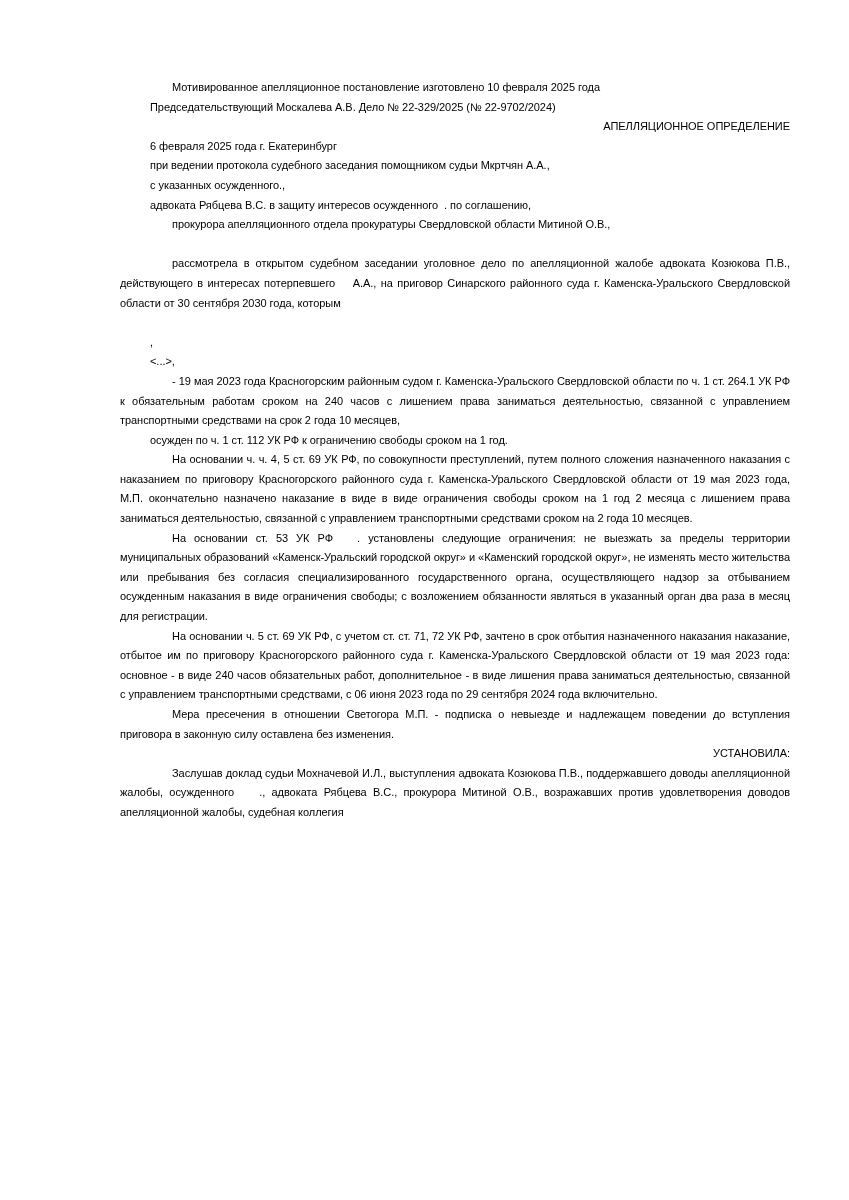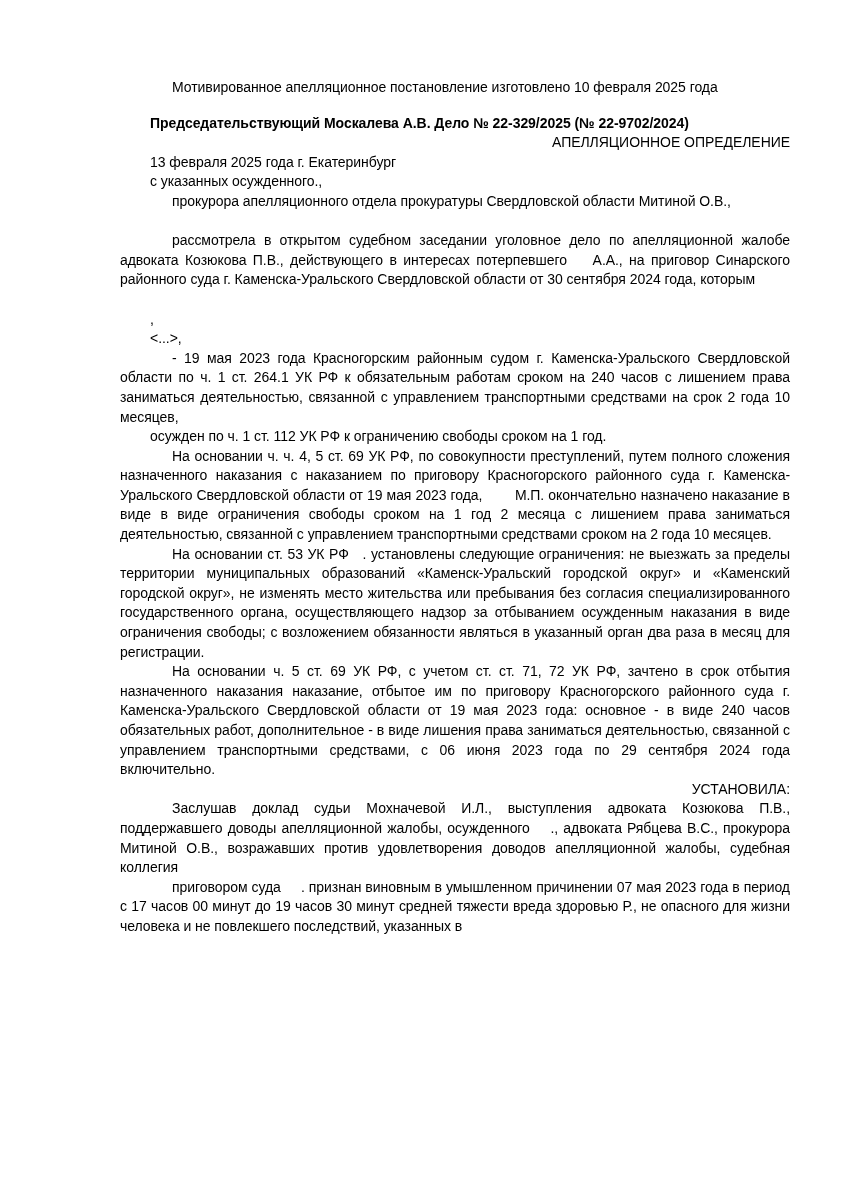--- a/index.html
+++ b/index.html
@@ -17,21 +17,21 @@
     font-family: "Liberation Sans", sans-serif;
     color: #000000;
   }
   .doc-body {
     position: absolute;
     left: 120px;
     top: 78px;
     width: 670px;
   }
   .para {
-    font-size: 14px;
+    font-size: 11px;
     line-height: 19.6px;
     margin: 0;
     text-align: justify;
     text-justify: inter-word;
     text-indent: 0;
     white-space: pre-wrap;
     word-spacing: 0px;
     letter-spacing: -0.05px;
   }
   
@@ -46,66 +46,67 @@
     text-align: left;
   }
   .para.center {
     text-align: right;
     text-indent: 0;
   }
   .para.spacer-top {
     margin-top: 19.6px;
   }
   .para.tiny-gap {
-    margin-top: 16px;
-    font-weight: bold;
+    margin-top: 0;
   }
   
 </style>
 </head>
 <body>
 
 <div class="page">
   <div class="doc-body">
 
     <p class="para indent">Мотивированное апелляционное постановление изготовлено 10 февраля 2025 года</p>
 
     <p class="para indent-sm left tiny-gap">Председательствующий Москалева А.В. Дело № 22-329/2025 (№ 22-9702/2024)</p>
 
     <p class="para center">АПЕЛЛЯЦИОННОЕ ОПРЕДЕЛЕНИЕ</p>
 
-    <p class="para indent-sm left">13 февраля 2025 года г. Екатеринбург</p>
+    <p class="para indent-sm left">6 февраля 2025 года г. Екатеринбург</p>
 
 
+    <p class="para indent-sm left">при ведении протокола судебного заседания помощником судьи Мкртчян А.А.,</p>
 
     <p class="para indent-sm left">с указанных осужденного.,</p>
 
+    <p class="para indent-sm left">адвоката Рябцева В.С. в защиту интересов осужденного  . по соглашению,</p>
 
 
     <p class="para indent">прокурора апелляционного отдела прокуратуры Свердловской области Митиной О.В.,</p>
 
-    <p class="para indent spacer-top">рассмотрела в открытом судебном заседании уголовное дело по апелляционной жалобе адвоката Козюкова П.В., действующего в интересах потерпевшего    А.А., на приговор Синарского районного суда г. Каменска-Уральского Свердловской области от 30 сентября 2024 года, которым</p>
+    <p class="para indent spacer-top">рассмотрела в открытом судебном заседании уголовное дело по апелляционной жалобе адвоката Козюкова П.В., действующего в интересах потерпевшего    А.А., на приговор Синарского районного суда г. Каменска-Уральского Свердловской области от 30 сентября 2030 года, которым</p>
 
     <p class="para indent-sm left spacer-top">,</p>
 
     <p class="para indent-sm left">&lt;...&gt;,</p>
 
 
     <p class="para indent">- 19 мая 2023 года Красногорским районным судом г. Каменска-Уральского Свердловской области по ч. 1 ст. 264.1 УК РФ к обязательным работам сроком на 240 часов с лишением права заниматься деятельностью, связанной с управлением транспортными средствами на срок 2 года 10 месяцев,</p>
 
     <p class="para indent-sm left">осужден по ч. 1 ст. 112 УК РФ к ограничению свободы сроком на 1 год.</p>
 
     <p class="para indent">На основании ч. ч. 4, 5 ст. 69 УК РФ, по совокупности преступлений, путем полного сложения назначенного наказания с наказанием по приговору Красногорского районного суда г. Каменска-Уральского Свердловской области от 19 мая 2023 года,        М.П. окончательно назначено наказание в виде в виде ограничения свободы сроком на 1 год 2 месяца с лишением права заниматься деятельностью, связанной с управлением транспортными средствами сроком на 2 года 10 месяцев.</p>
 
     <p class="para indent">На основании ст. 53 УК РФ   . установлены следующие ограничения: не выезжать за пределы территории муниципальных образований «Каменск-Уральский городской округ» и «Каменский городской округ», не изменять место жительства или пребывания без согласия специализированного государственного органа, осуществляющего надзор за отбыванием осужденным наказания в виде ограничения свободы; с возложением обязанности являться в указанный орган два раза в месяц для регистрации.</p>
 
     <p class="para indent">На основании ч. 5 ст. 69 УК РФ, с учетом ст. ст. 71, 72 УК РФ, зачтено в срок отбытия назначенного наказания наказание, отбытое им по приговору Красногорского районного суда г. Каменска-Уральского Свердловской области от 19 мая 2023 года: основное - в виде 240 часов обязательных работ, дополнительное - в виде лишения права заниматься деятельностью, связанной с управлением транспортными средствами, с 06 июня 2023 года по 29 сентября 2024 года включительно.</p>
 
+    <p class="para indent">Мера пресечения в отношении Светогора М.П. - подписка о невыезде и надлежащем поведении до вступления приговора в законную силу оставлена без изменения.</p>
 
 
     <p class="para center">УСТАНОВИЛА:</p>
 
     <p class="para indent">Заслушав доклад судьи Мохначевой И.Л., выступления адвоката Козюкова П.В., поддержавшего доводы апелляционной жалобы, осужденного    ., адвоката Рябцева В.С., прокурора Митиной О.В., возражавших против удовлетворения доводов апелляционной жалобы, судебная коллегия</p>
 
-    <p class="para indent">приговором суда     . признан виновным в умышленном причинении 07 мая 2023 года в период с 17 часов 00 минут до 19 часов 30 минут средней тяжести вреда здоровью Р., не опасного для жизни человека и не повлекшего последствий, указанных в</p>
 
   </div>
 </div>
 
 </body></html>

